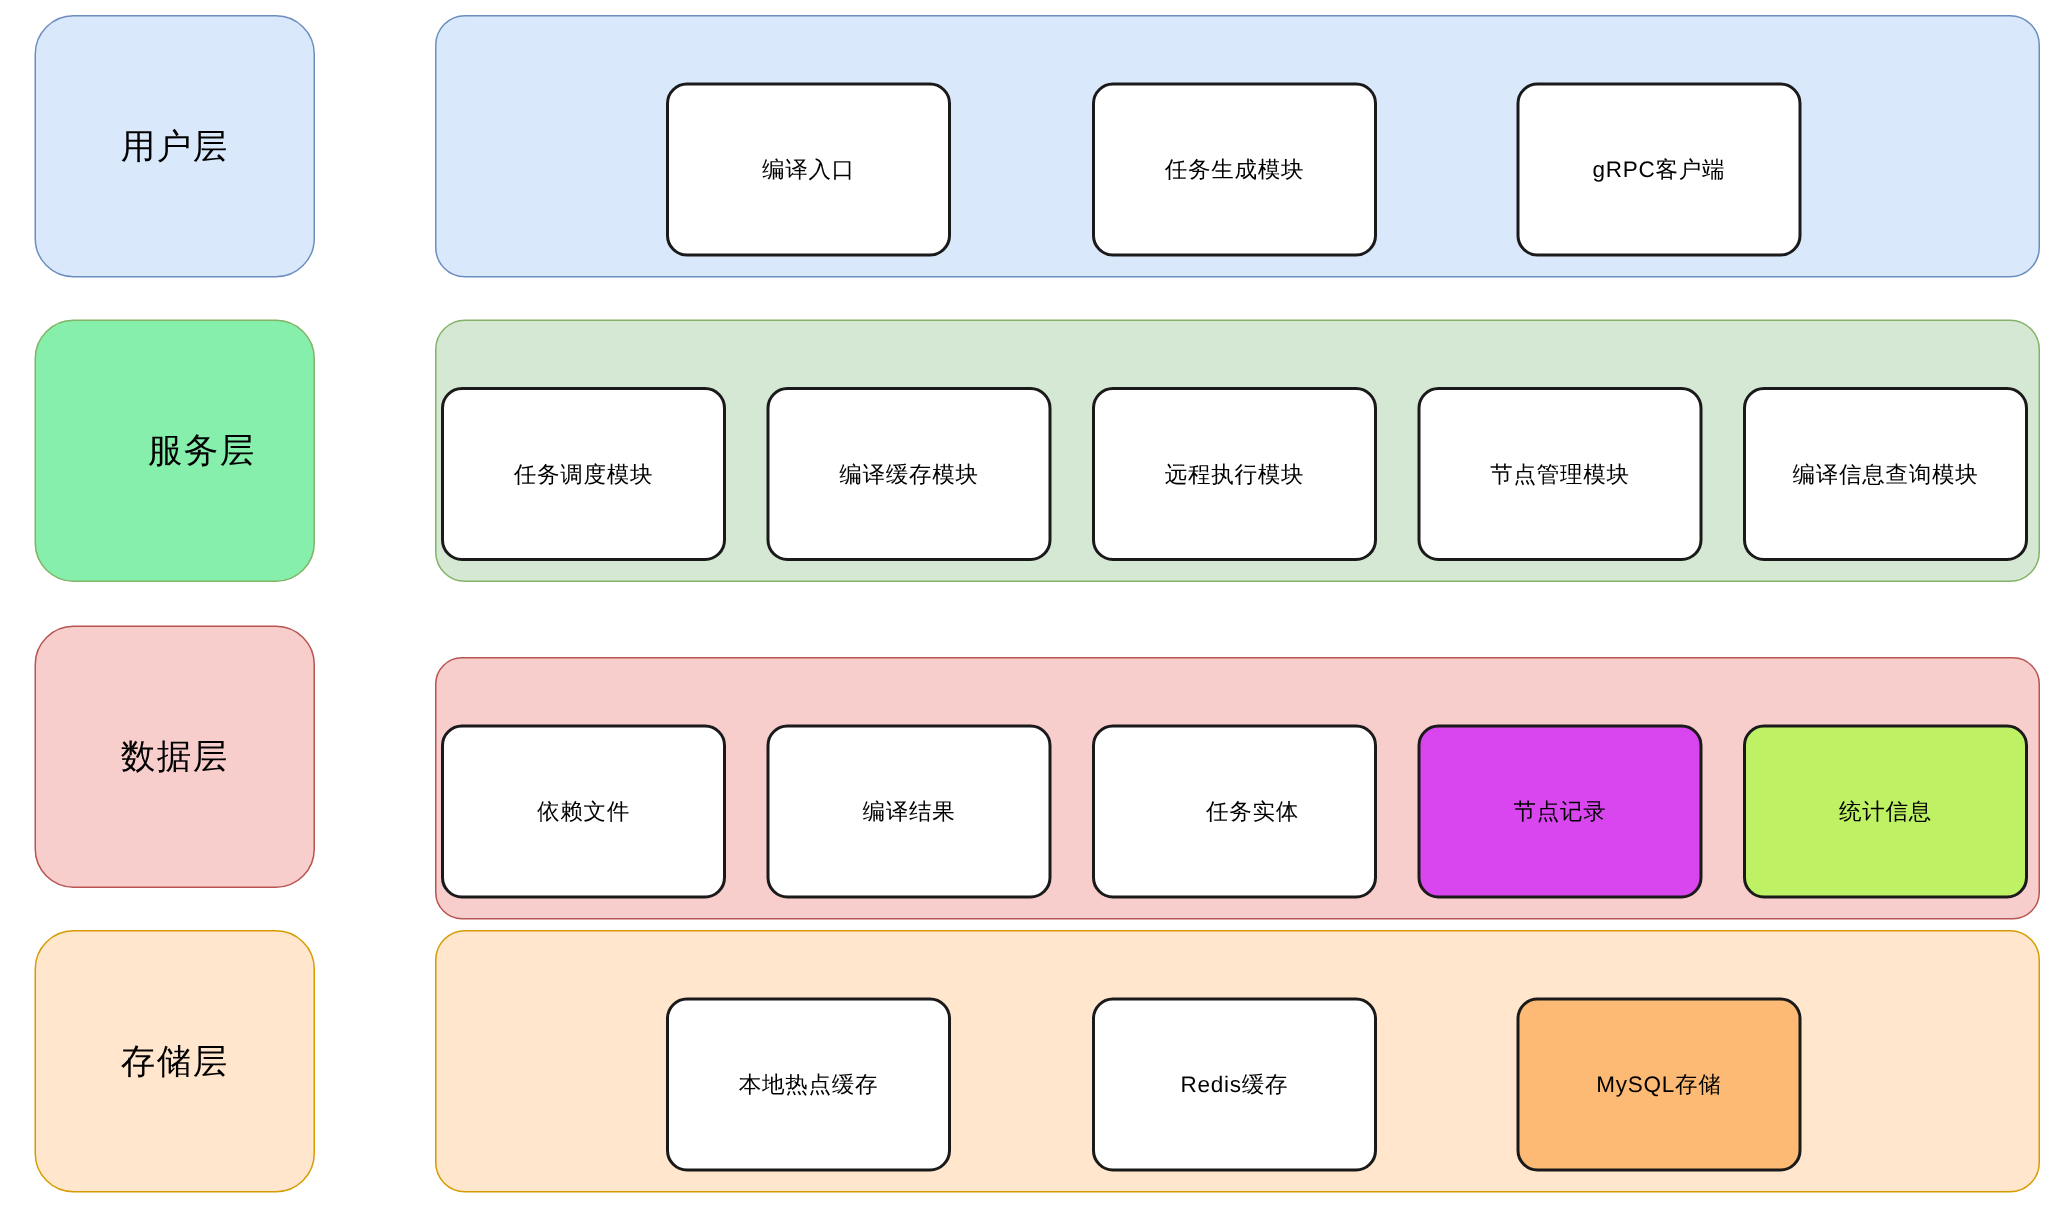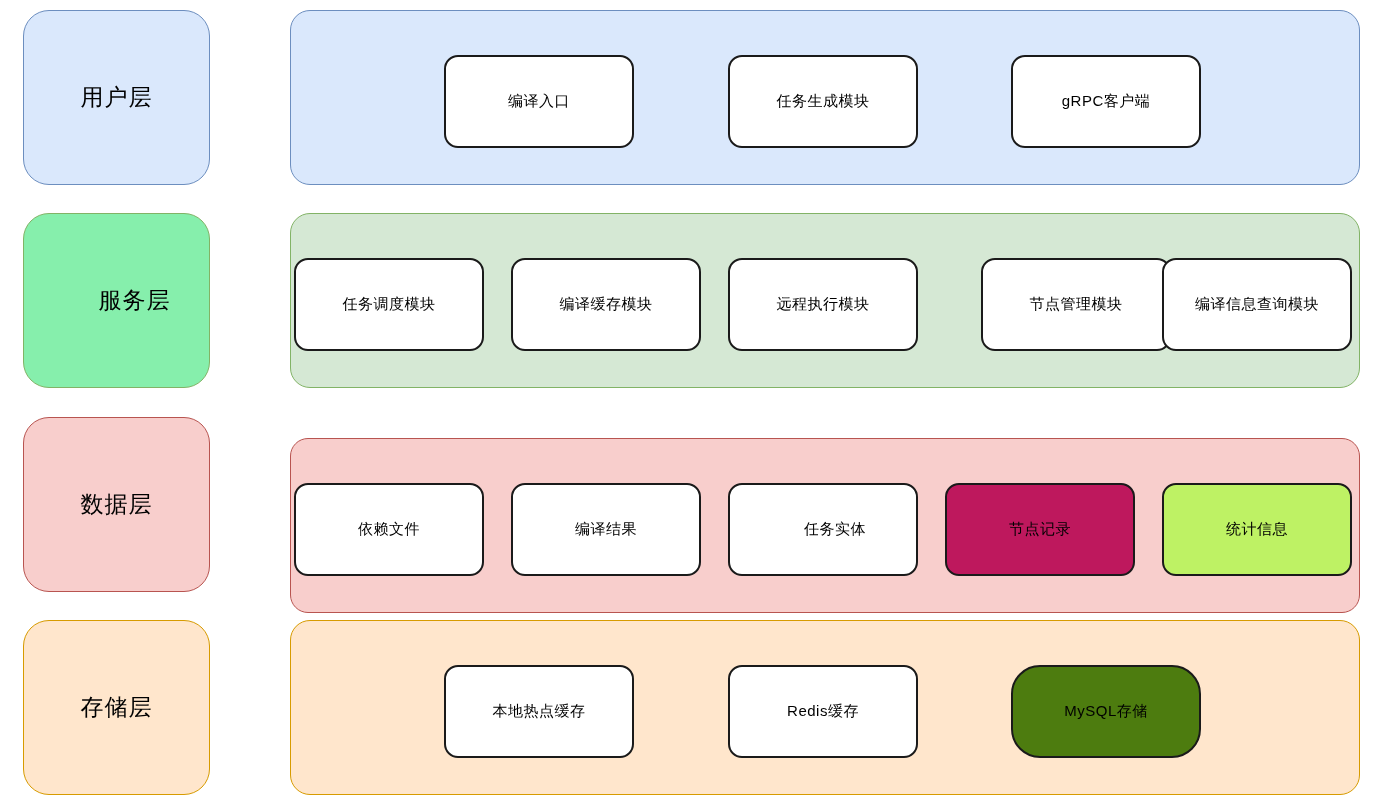--- a/index.html
+++ b/index.html
@@ -39,21 +39,21 @@
     width: 1070px;
     height: 175px;
     box-sizing: border-box;
     border-radius: 20px;
     border: 1.5px solid;
   }
   .module-box {
     position: absolute;
     top: 44px;
     width: 190px;
-    height: 93px;
+    height: 116px;
     box-sizing: border-box;
     background: #ffffff;
     border: 2px solid #1a1a1a;
     border-radius: 14px;
     display: flex;
     align-items: center;
     justify-content: center;
     font-size: 15px;
     text-align: center;
     letter-spacing: 0.5px;
@@ -83,54 +83,54 @@
     <div class="layer-container" style="top: 213px; background: rgb(213, 232, 212); border-color: rgb(130, 179, 102);">
       <div class="module-box" style="left: 3px; background: rgb(255, 255, 255); border-color: rgb(26, 26, 26);">
         <span>任务调度模块</span>
       </div>
       <div class="module-box" style="left: 220px; background: rgb(255, 255, 255); border-color: rgb(26, 26, 26);">
         <span>编译缓存模块</span>
       </div>
       <div class="module-box" style="left: 437px; background: rgb(255, 255, 255); border-color: rgb(26, 26, 26);">
         <span>远程执行模块</span>
       </div>
-      <div class="module-box" style="left: 690px; background: rgb(255, 255, 255); border-color: rgb(26, 26, 26); text-align: center;">
+      <div class="module-box" style="left: 654px; background: rgb(255, 255, 255); border-color: rgb(26, 26, 26); text-align: center;">
         <span>节点管理模块</span>
       </div>
       <div class="module-box" style="left: 871px; background: rgb(255, 255, 255); border-color: rgb(26, 26, 26);">
         <span>编译信息查询模块</span>
       </div>
     </div>
     <div class="layer-label" style="top: 417px; background: rgb(248, 206, 204); border-color: rgb(184, 84, 80); text-align: right;">
       <span>数据层</span>
     </div>
     <div class="layer-container" style="top: 438px; background: rgb(248, 206, 204); border-color: rgb(184, 84, 80); border-radius: 18px;">
       <div class="module-box" style="left: 3px; background: rgb(255, 255, 255); border-color: rgb(26, 26, 26);">
         <span>依赖文件</span>
       </div>
       <div class="module-box" style="left: 220px; background: rgb(255, 255, 255); border-color: rgb(26, 26, 26);">
         <span>编译结果</span>
       </div>
       <div class="module-box" style="left: 437px; background: rgb(255, 255, 255); border-color: rgb(26, 26, 26); padding-left: 24px;">
         <span>任务实体</span>
       </div>
-      <div class="module-box" style="left: 654px; background: #be185d; border-color: rgb(26, 26, 26);">
+      <div class="module-box" style="left: 654px; background: #d946ef; border-color: rgb(26, 26, 26);">
         <span>节点记录</span>
       </div>
       <div class="module-box" style="left: 871px; background: #bef264; border-color: rgb(26, 26, 26);">
         <span>统计信息</span>
       </div>
     </div>
     <div class="layer-label" style="top: 620px; background: rgb(255, 230, 204); border-color: rgb(215, 155, 0);">
       <span>存储层</span>
     </div>
     <div class="layer-container" style="top: 620px; background: rgb(255, 230, 204); border-color: rgb(215, 155, 0);">
       <div class="module-box" style="left: 153px; background: rgb(255, 255, 255); border-color: rgb(26, 26, 26);">
         <span>本地热点缓存</span>
       </div>
       <div class="module-box" style="left: 437px; background: rgb(255, 255, 255); border-color: rgb(26, 26, 26);">
         <span>Redis缓存</span>
       </div>
-      <div class="module-box" style="left: 720px; background: #4d7c0f; border-color: rgb(26, 26, 26); border-radius: 29px;">
+      <div class="module-box" style="left: 720px; background: #fdba74; border-color: rgb(26, 26, 26);">
         <span>MySQL存储</span>
       </div>
     </div>
   </div>
 
 </body></html>

